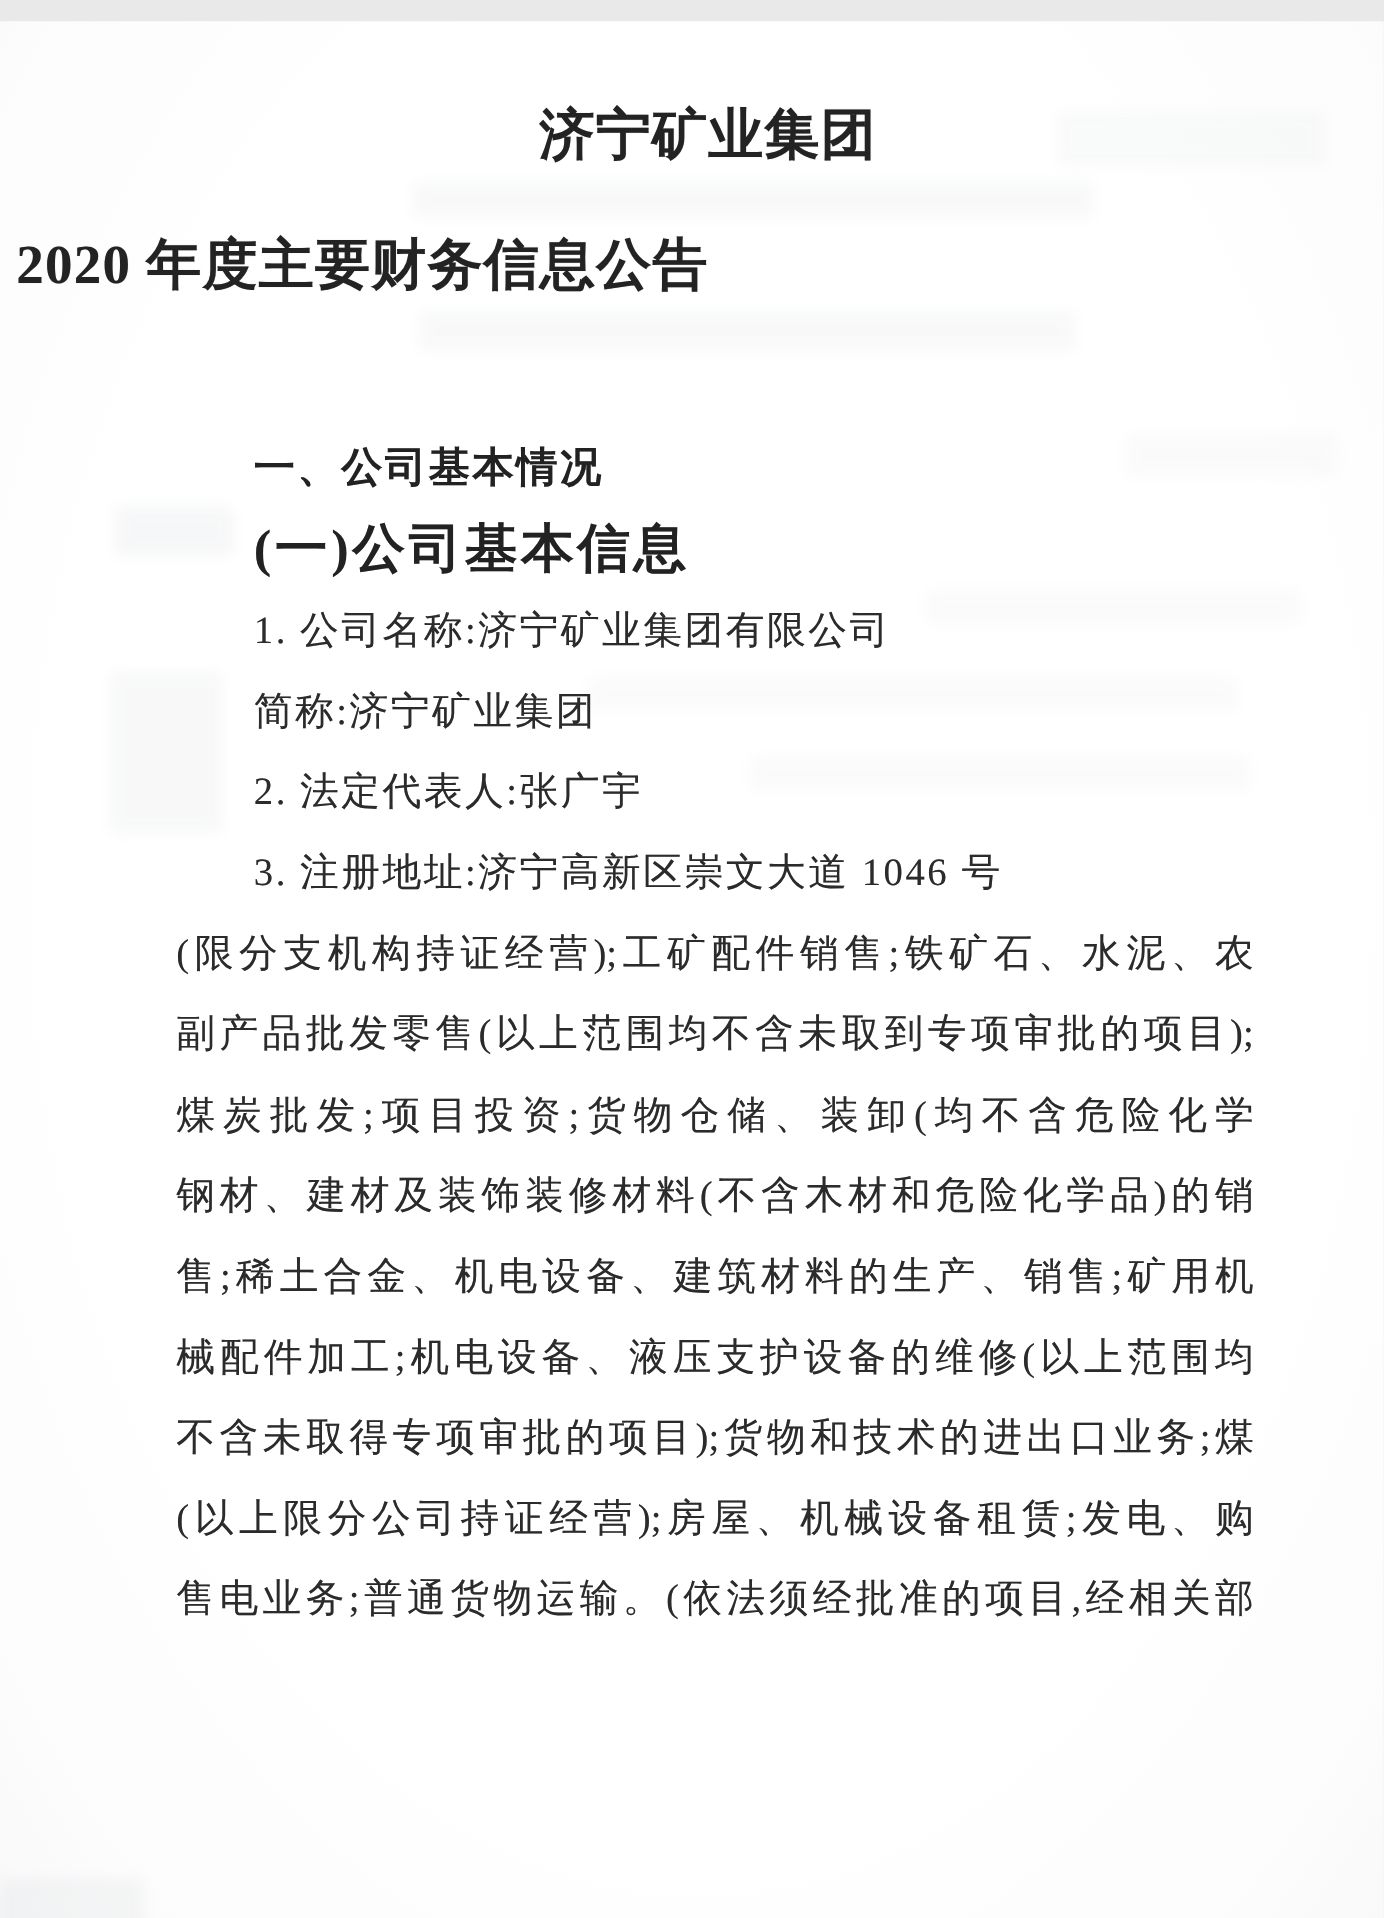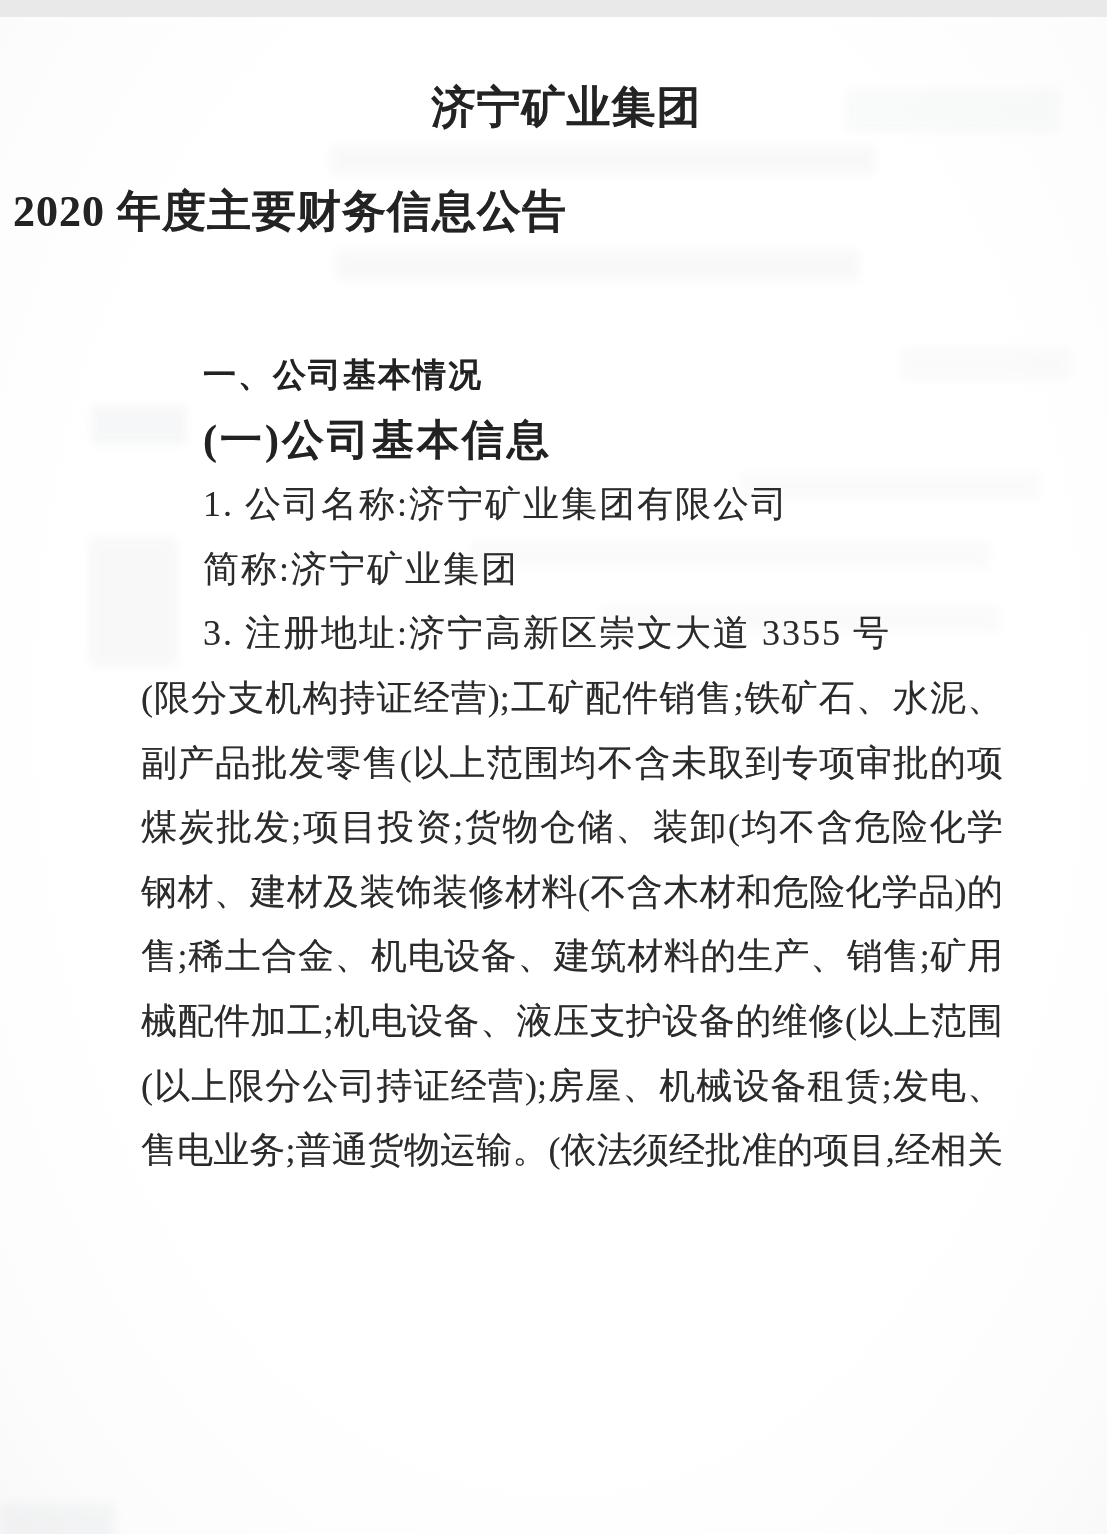--- a/index.html
+++ b/index.html
@@ -57,21 +57,21 @@
     font-weight: 700;
     color: #232323;
     letter-spacing: 1px;
     text-shadow: 0 0 0.6px rgba(20,20,20,0.4);
   }
   .body-text {
     position: relative;
     margin: 106px 117px 0 128px; 
   }
   .line {
-    font-size: 36px;
+    font-size: 31px;
     line-height: 64.6px;
     height: 64.6px;
     letter-spacing: 2px;
     white-space: nowrap;
     text-shadow: 0 0 0.5px rgba(30,30,30,0.35);
   }
   .line.h1 {
     font-size: 33px;
     font-weight: 700;
     color: #222;
@@ -117,37 +117,39 @@
   <div class="body-text">
 
       <div class="line h1">一、公司基本情况</div>
 
       <div class="line h2">(一)公司基本信息</div>
 
       <div class="line indent">1. 公司名称:济宁矿业集团有限公司</div>
 
       <div class="line indent">简称:济宁矿业集团</div>
 
+      <div class="line indent">2. 法定代表人:张广宇</div>
 
-      <div class="line indent">3. 注册地址:济宁高新区崇文大道 3355 号</div>
+      <div class="line indent">3. 注册地址:济宁高新区崇文大道 1046 号</div>
 
 
       <div class="line fill">(限分支机构持证经营);工矿配件销售;铁矿石、水泥、农</div>
 
       <div class="line fill">副产品批发零售(以上范围均不含未取到专项审批的项目);</div>
 
       <div class="line fill">煤炭批发;项目投资;货物仓储、装卸(均不含危险化学</div>
 
 
       <div class="line fill">钢材、建材及装饰装修材料(不含木材和危险化学品)的销</div>
 
       <div class="line fill">售;稀土合金、机电设备、建筑材料的生产、销售;矿用机</div>
 
       <div class="line fill">械配件加工;机电设备、液压支护设备的维修(以上范围均</div>
 
+      <div class="line fill">不含未取得专项审批的项目);货物和技术的进出口业务;煤</div>
 
 
       <div class="line fill">(以上限分公司持证经营);房屋、机械设备租赁;发电、购</div>
 
       <div class="line fill">售电业务;普通货物运输。(依法须经批准的项目,经相关部</div>
     </div>
 
 </div>
 
 </body></html>

